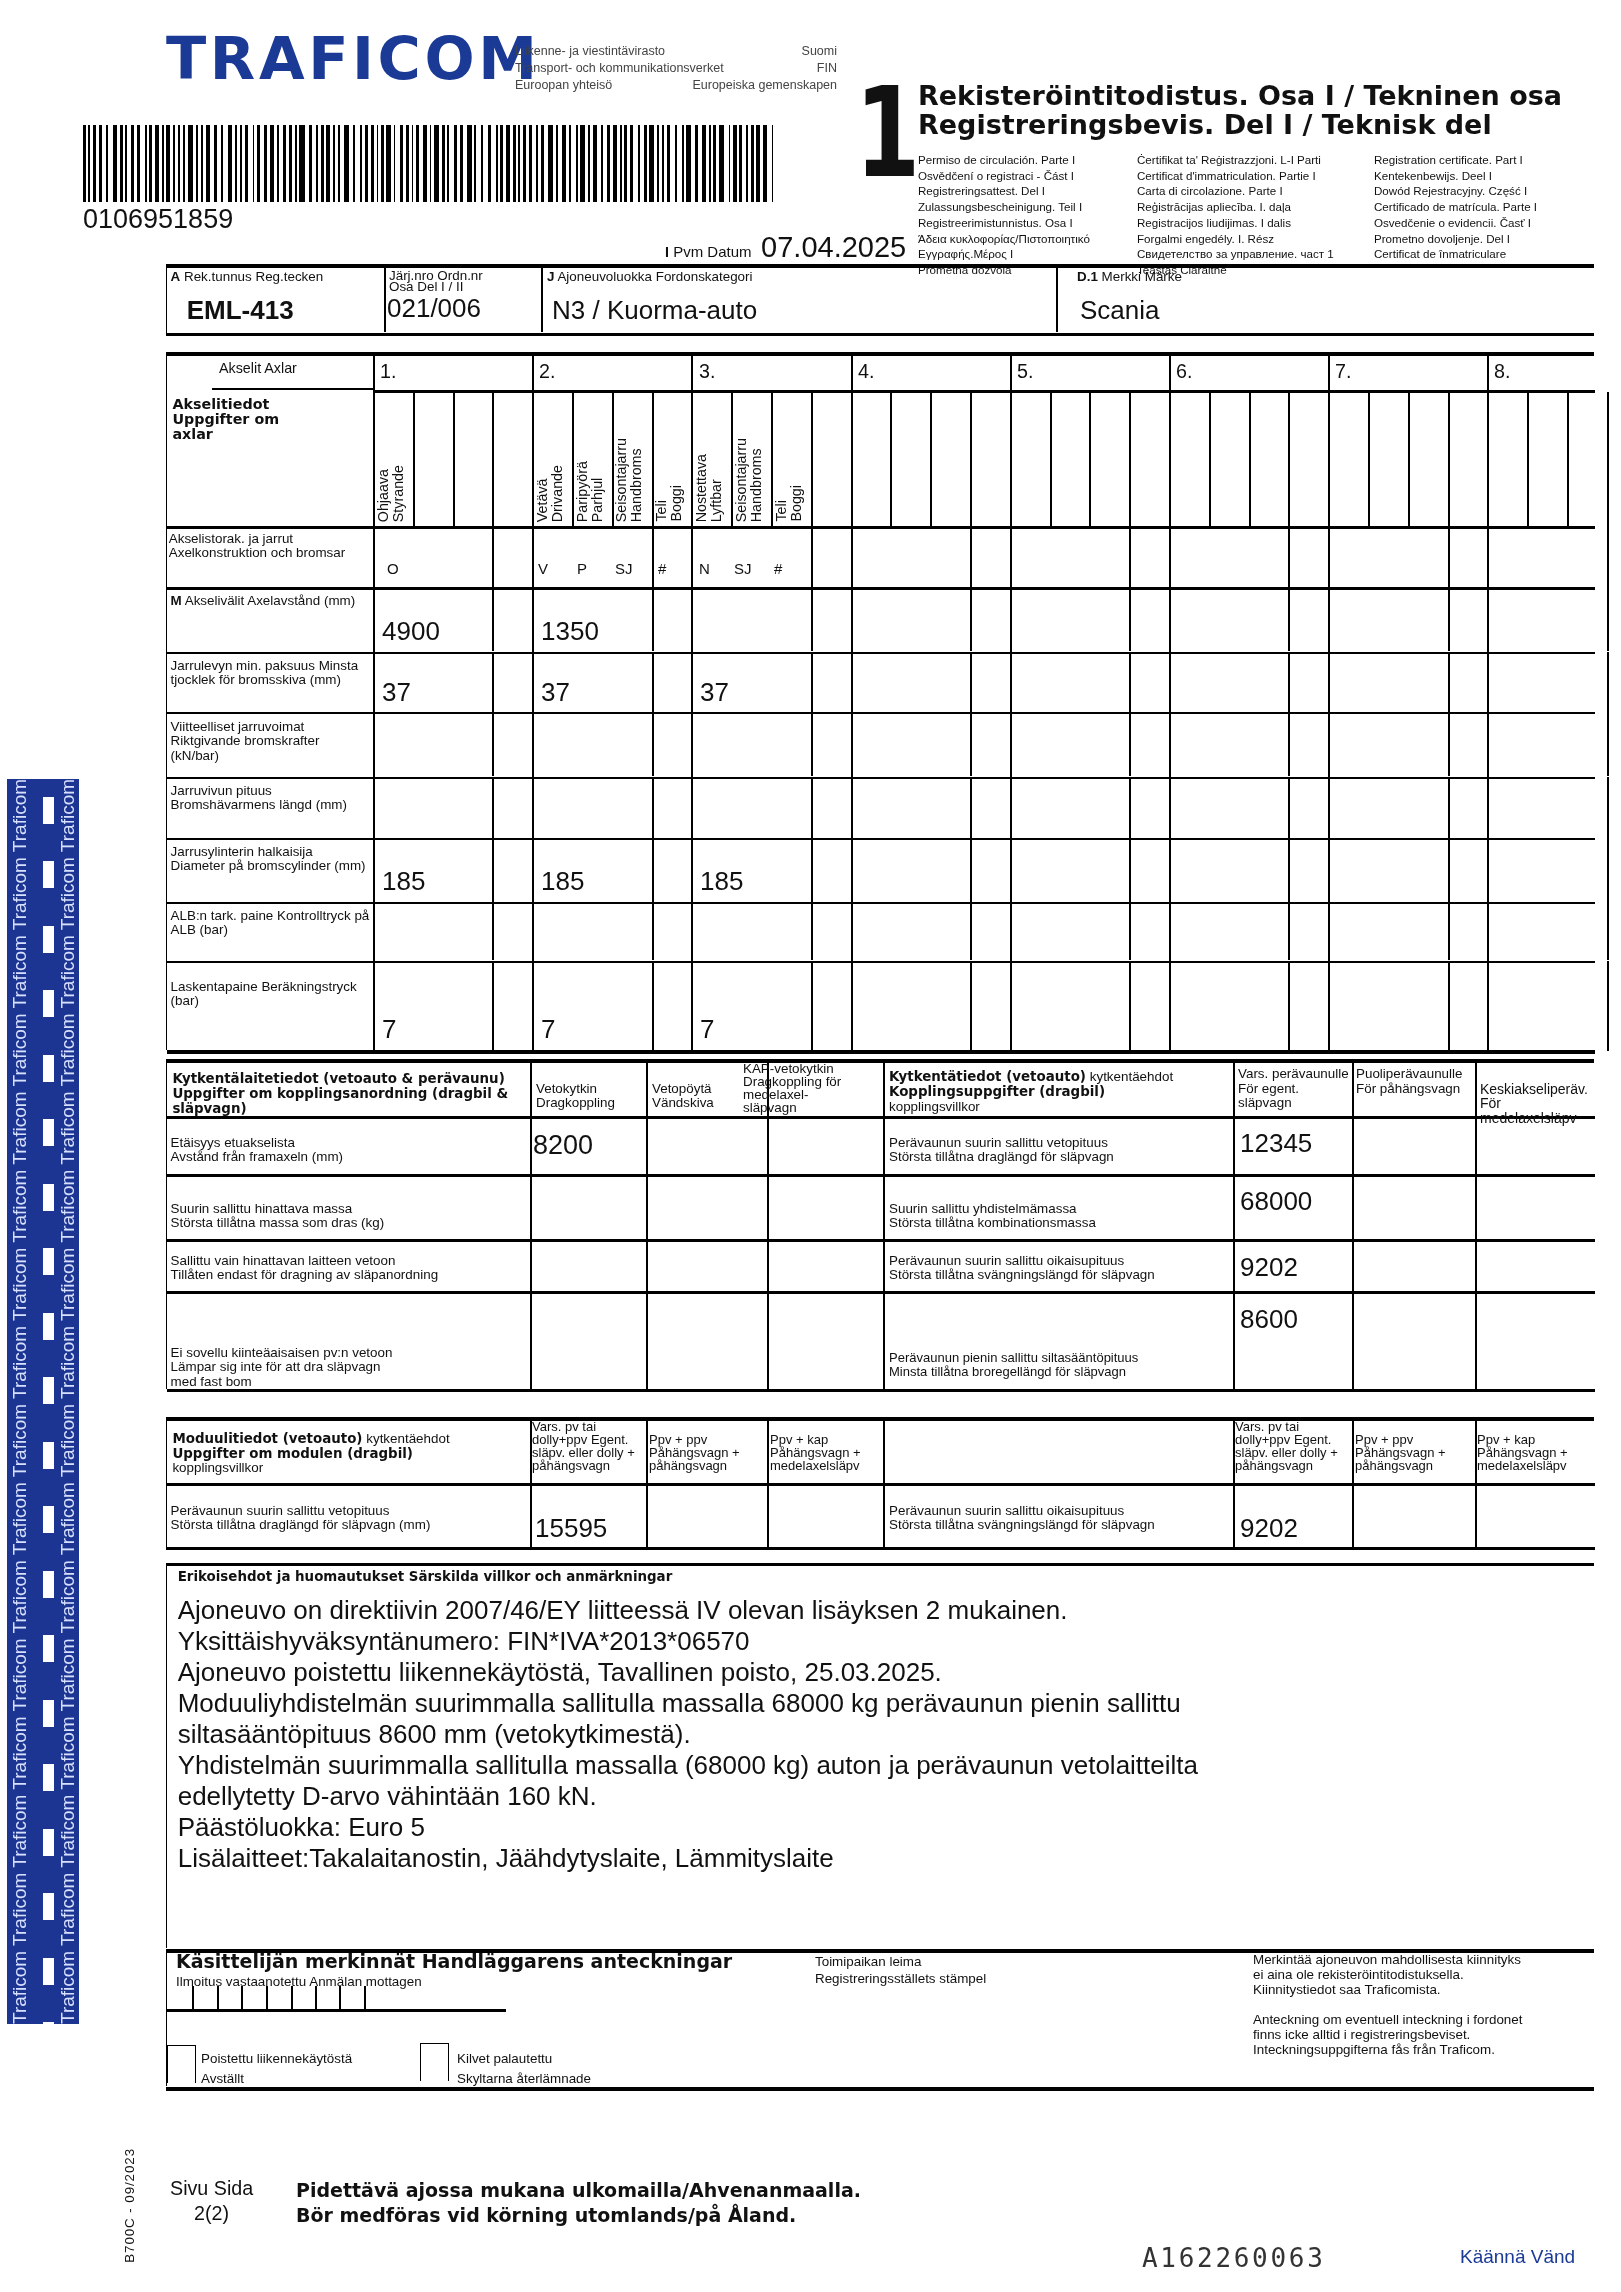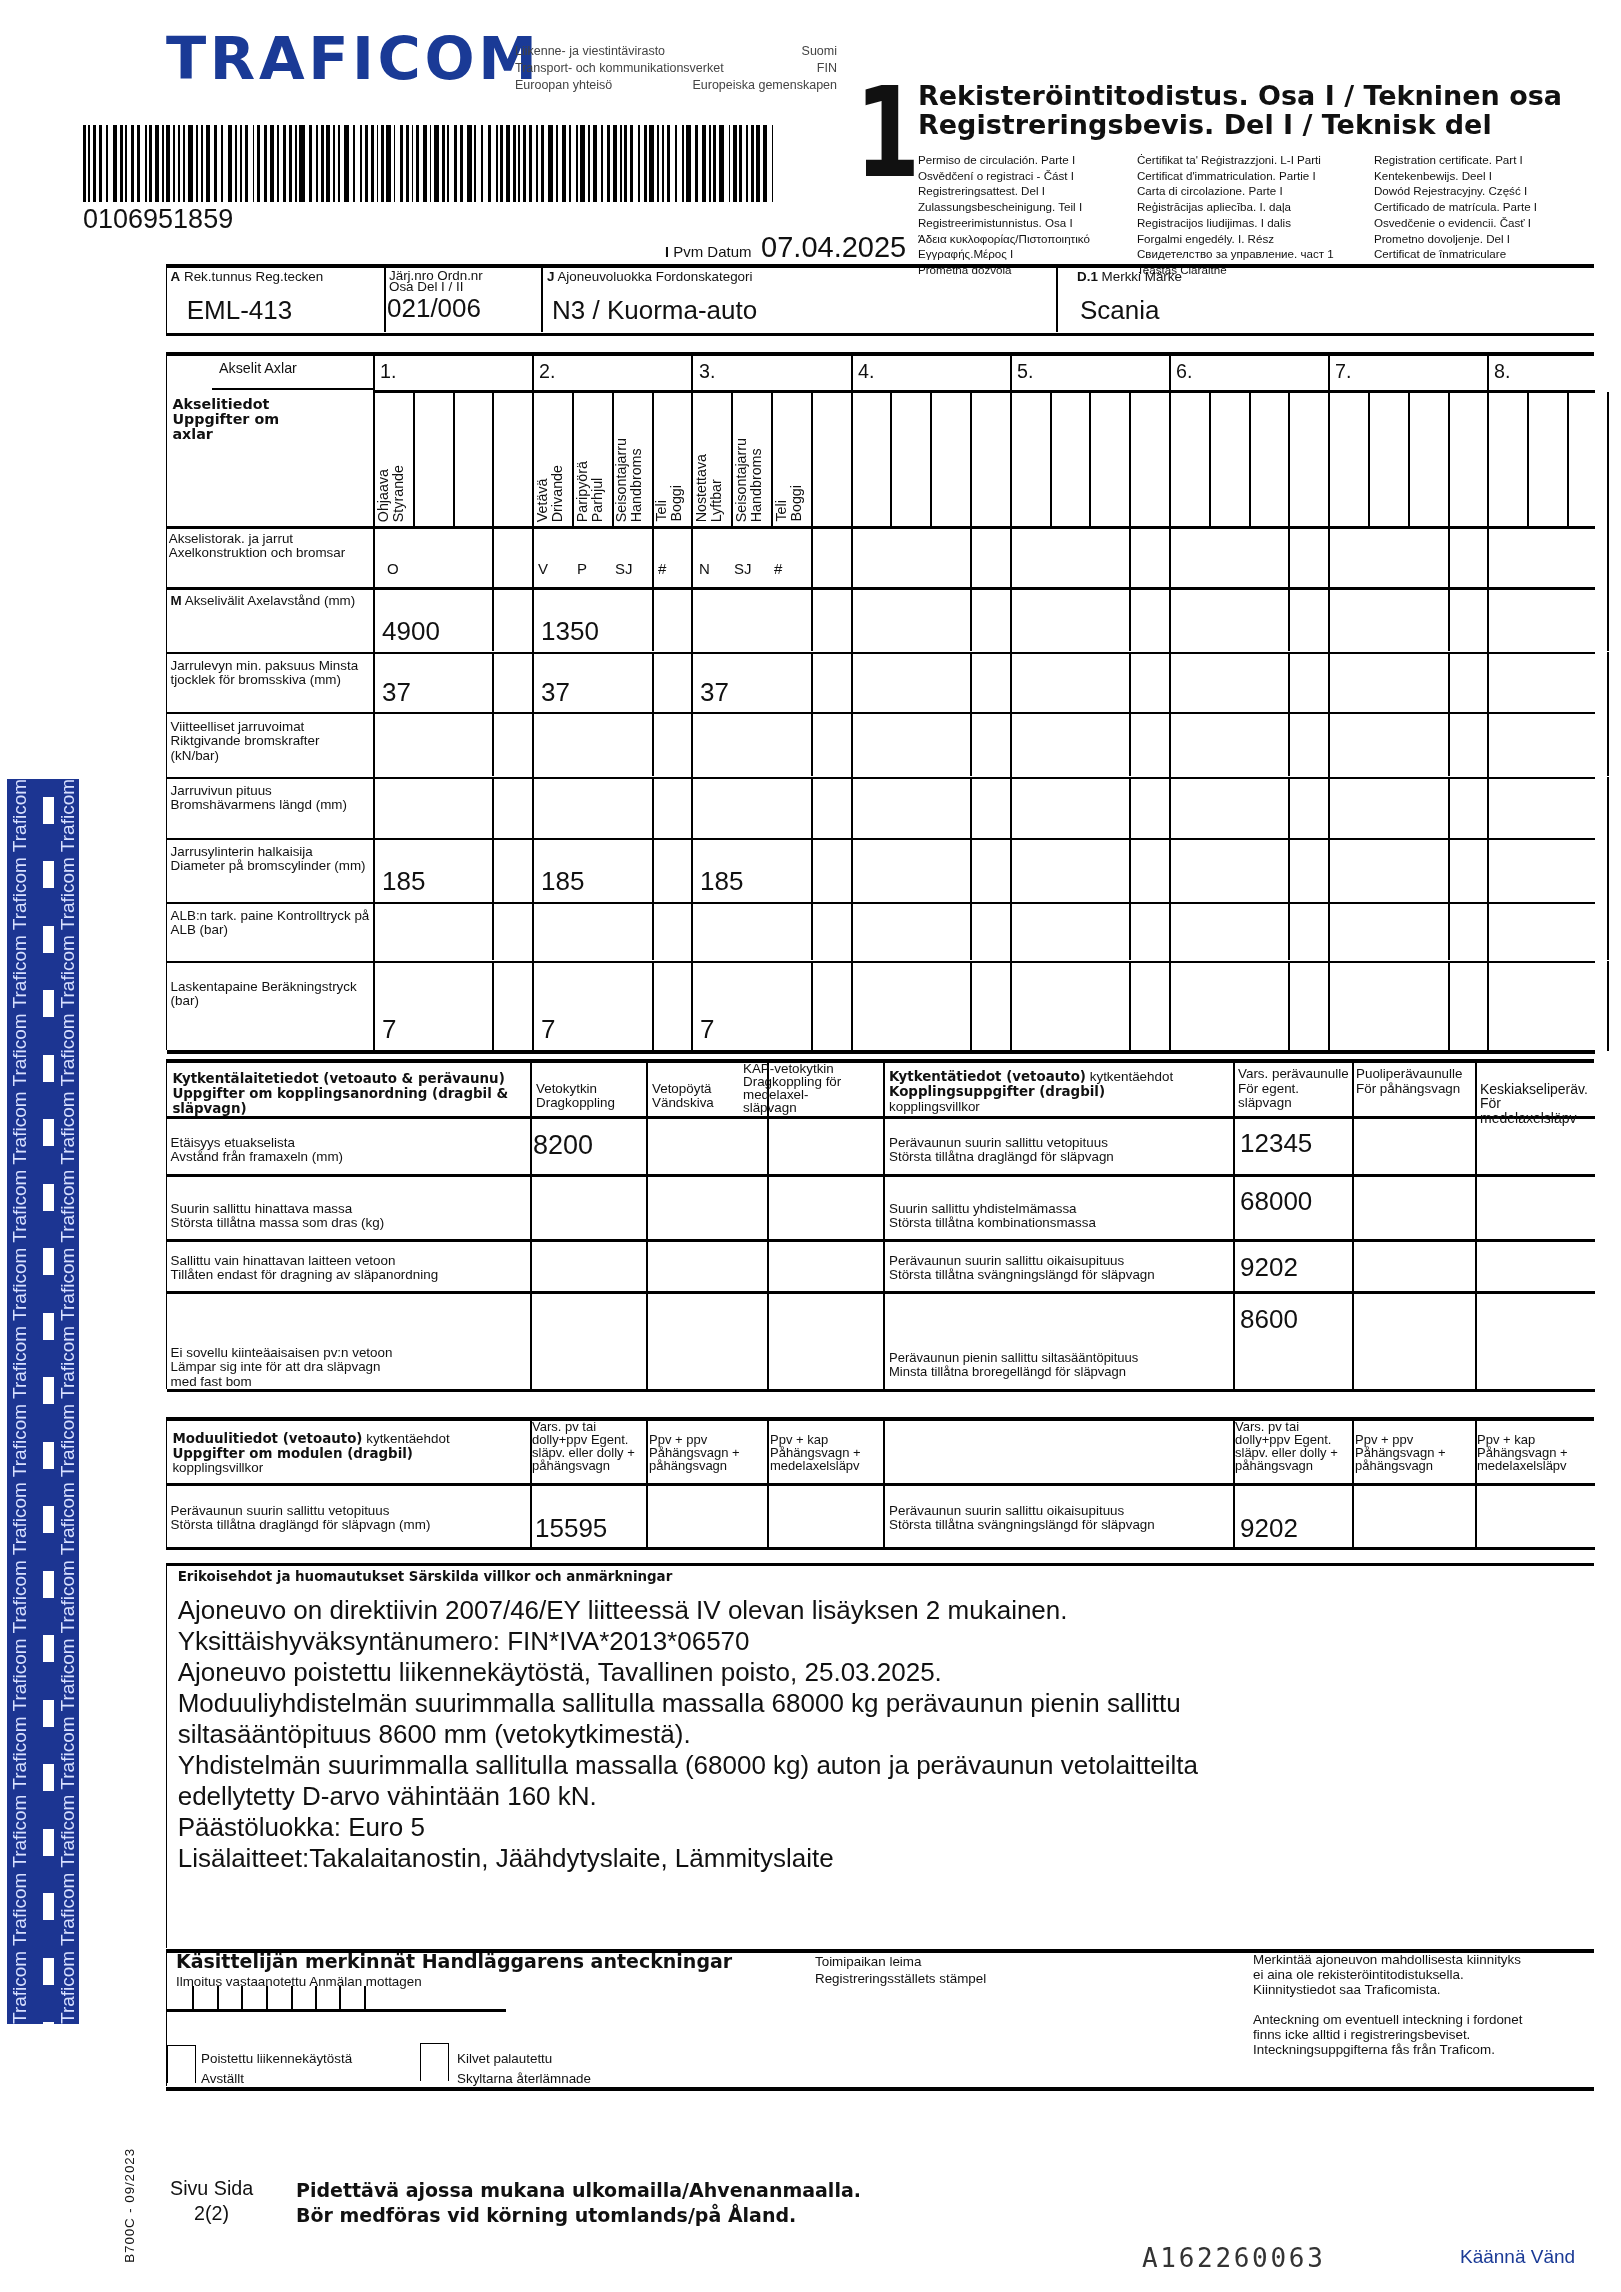--- a/index.html
+++ b/index.html
@@ -205,21 +205,21 @@
     <div>Teastas Cláraithe</div>
     <div></div>
   </div>
 
 <div class="abs hr" style="left:166px; top:264px; width:1428px; height:3.6px;"></div>
 <div class="abs" style="left:166px; top:268px; width:1428px; height:68px; border-left:1.8px solid #000; border-bottom:3.6px solid #000;">
   <div class="abs vr" style="left:217px; top:0; height:64px;"></div>
   <div class="abs vr" style="left:374px; top:0; height:64px;"></div>
   <div class="abs vr" style="left:889px; top:0; height:64px;"></div>
   <div class="abs lbl" style="left:3.6px; top:1.8px;"><b>A</b> <span>Rek.tunnus Reg.tecken</span></div>
-  <div class="abs big" style="left:19.7px; top:27px;">EML-413</div>
+  <div class="abs big" style="left:19.7px; top:27px;font-weight:bold;">EML-413</div>
   <div class="abs lbl" style="left:222px; top:1.8px; line-height:11.6px;">
       <div>Järj.nro Ordn.nr</div>
       <div>Osa Del I / II</div>
     </div>
   <div class="abs big" style="left:220px; top:25px;">021/006</div>
   <div class="abs lbl" style="left:380px; top:1.8px;"><b>J</b> <span>Ajoneuvoluokka Fordonskategori</span></div>
   <div class="abs big" style="left:385px; top:27px;">N3 / Kuorma-auto</div>
   <div class="abs lbl" style="left:894px; top:1.8px;padding-left:16px;"><b>D.1</b> <span>Merkki Märke</span></div>
   <div class="abs big" style="left:913px; top:27px;">Scania</div>
 </div>

